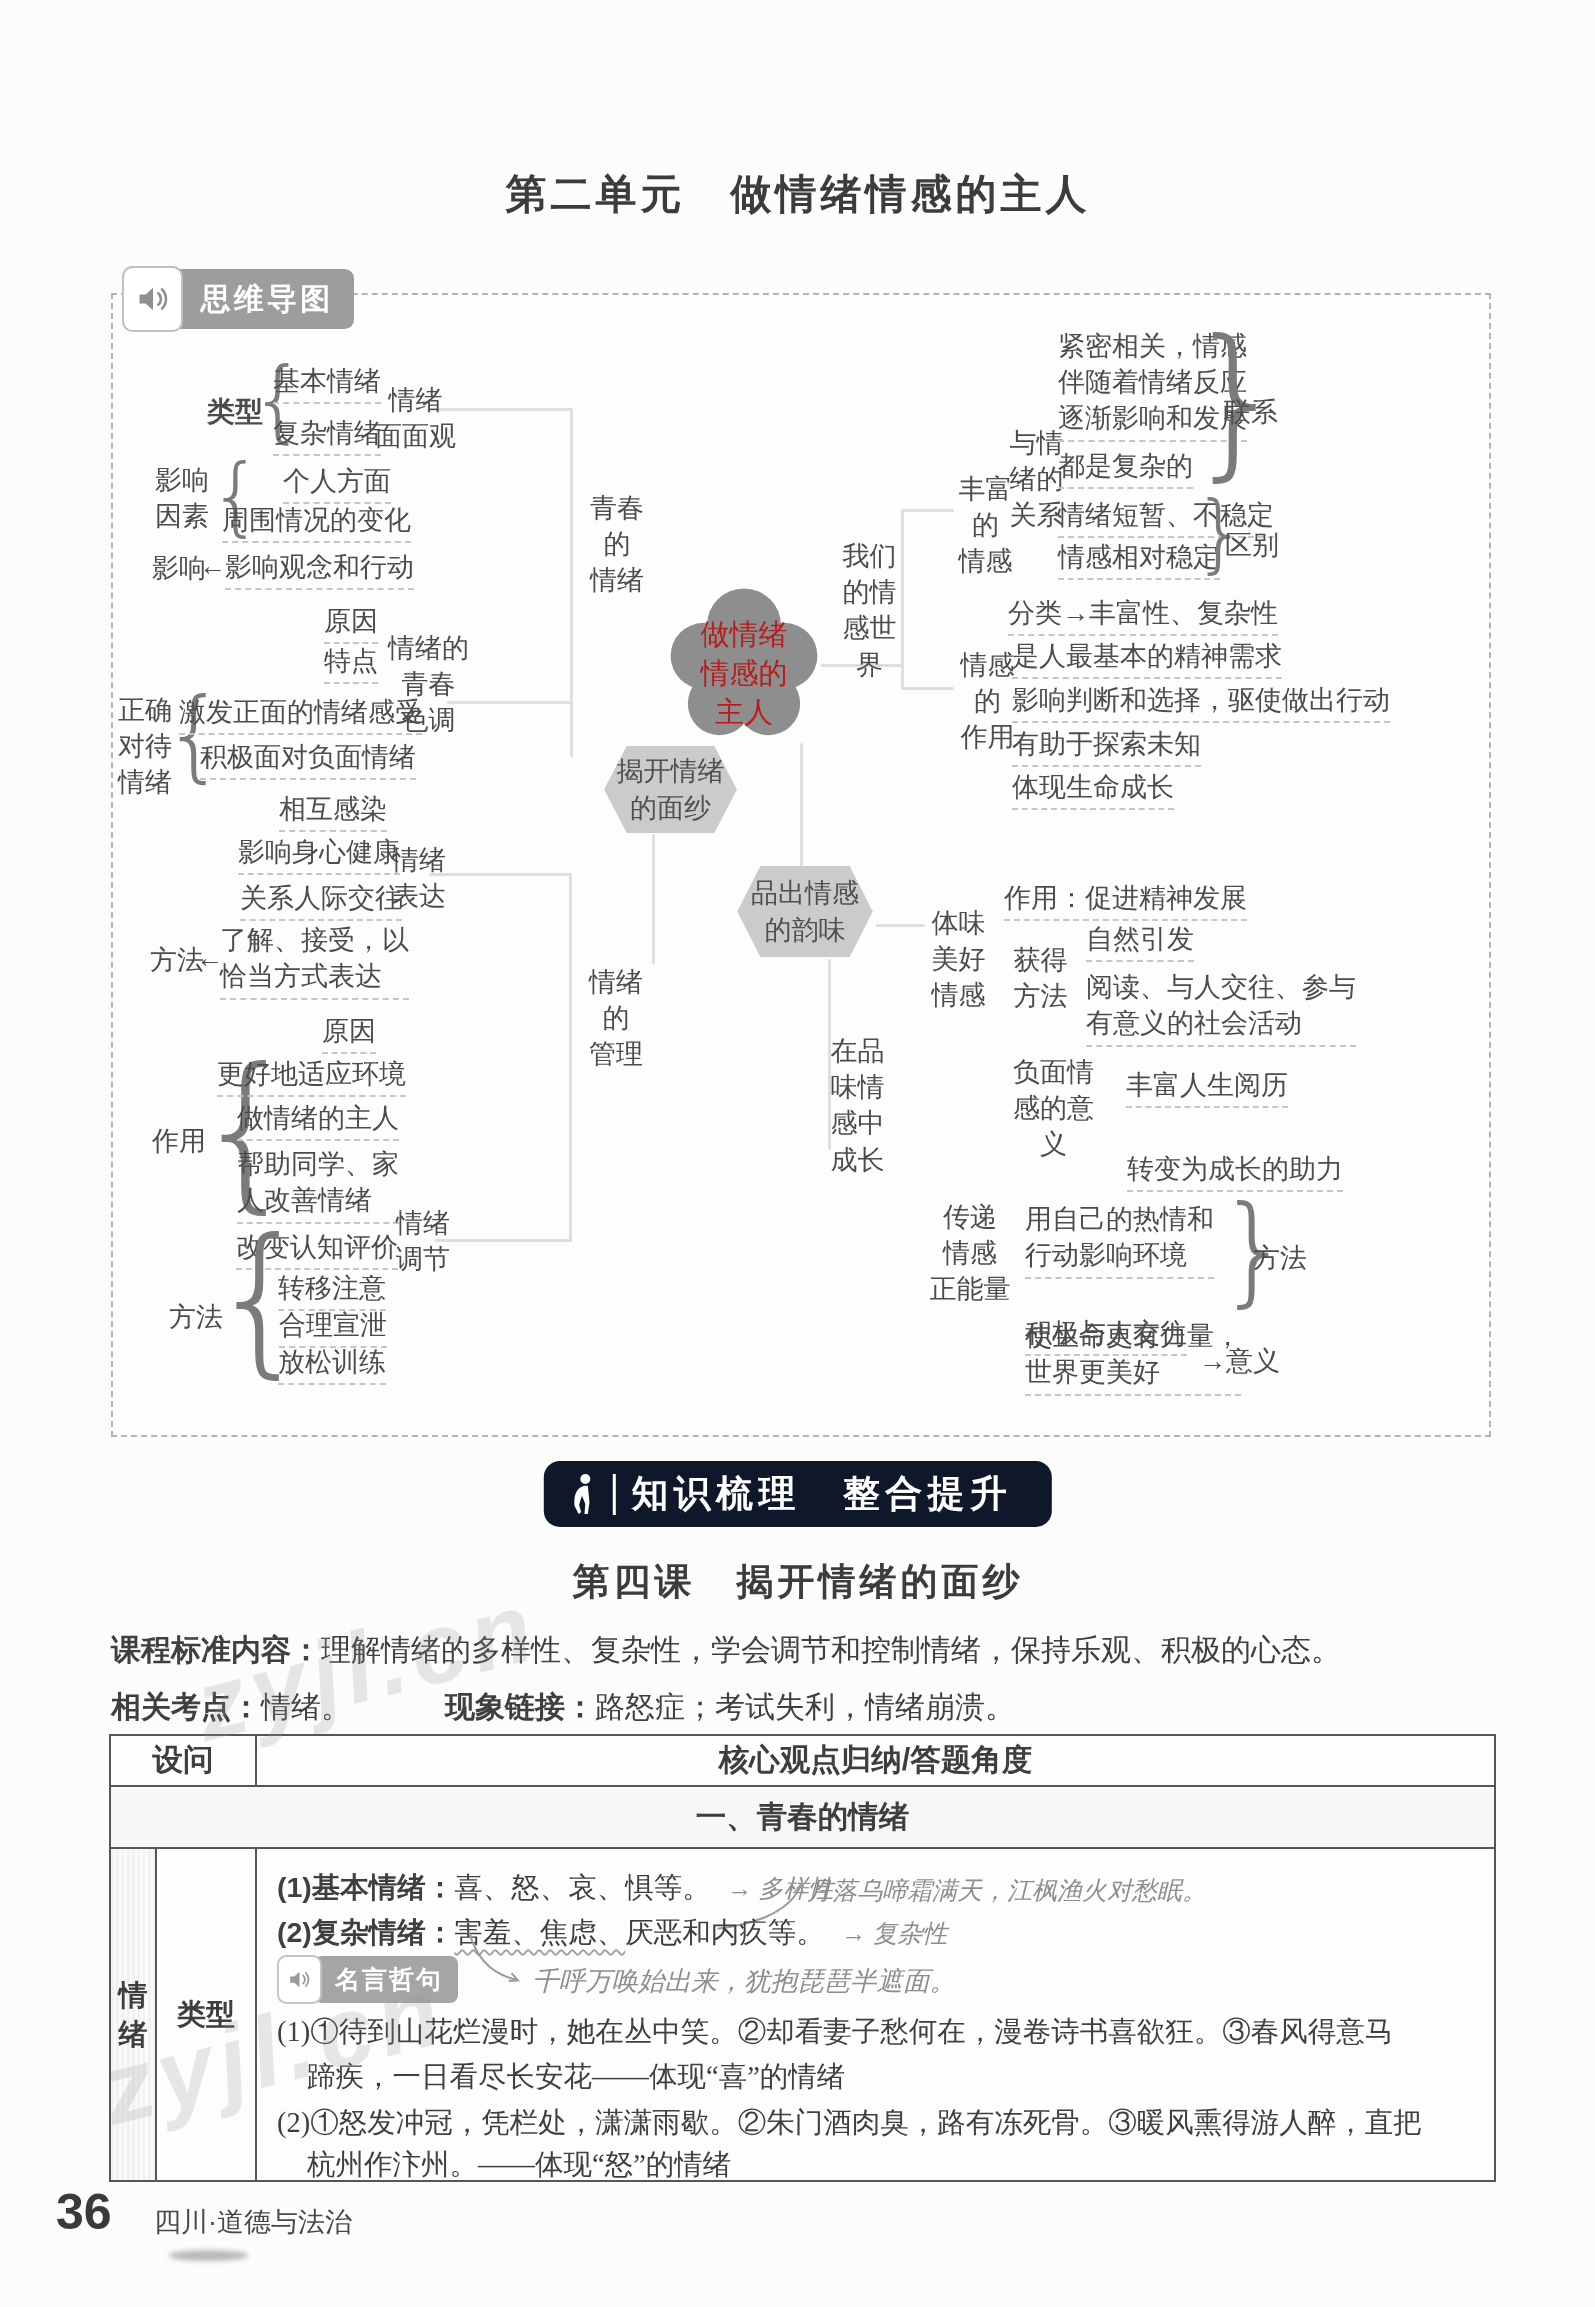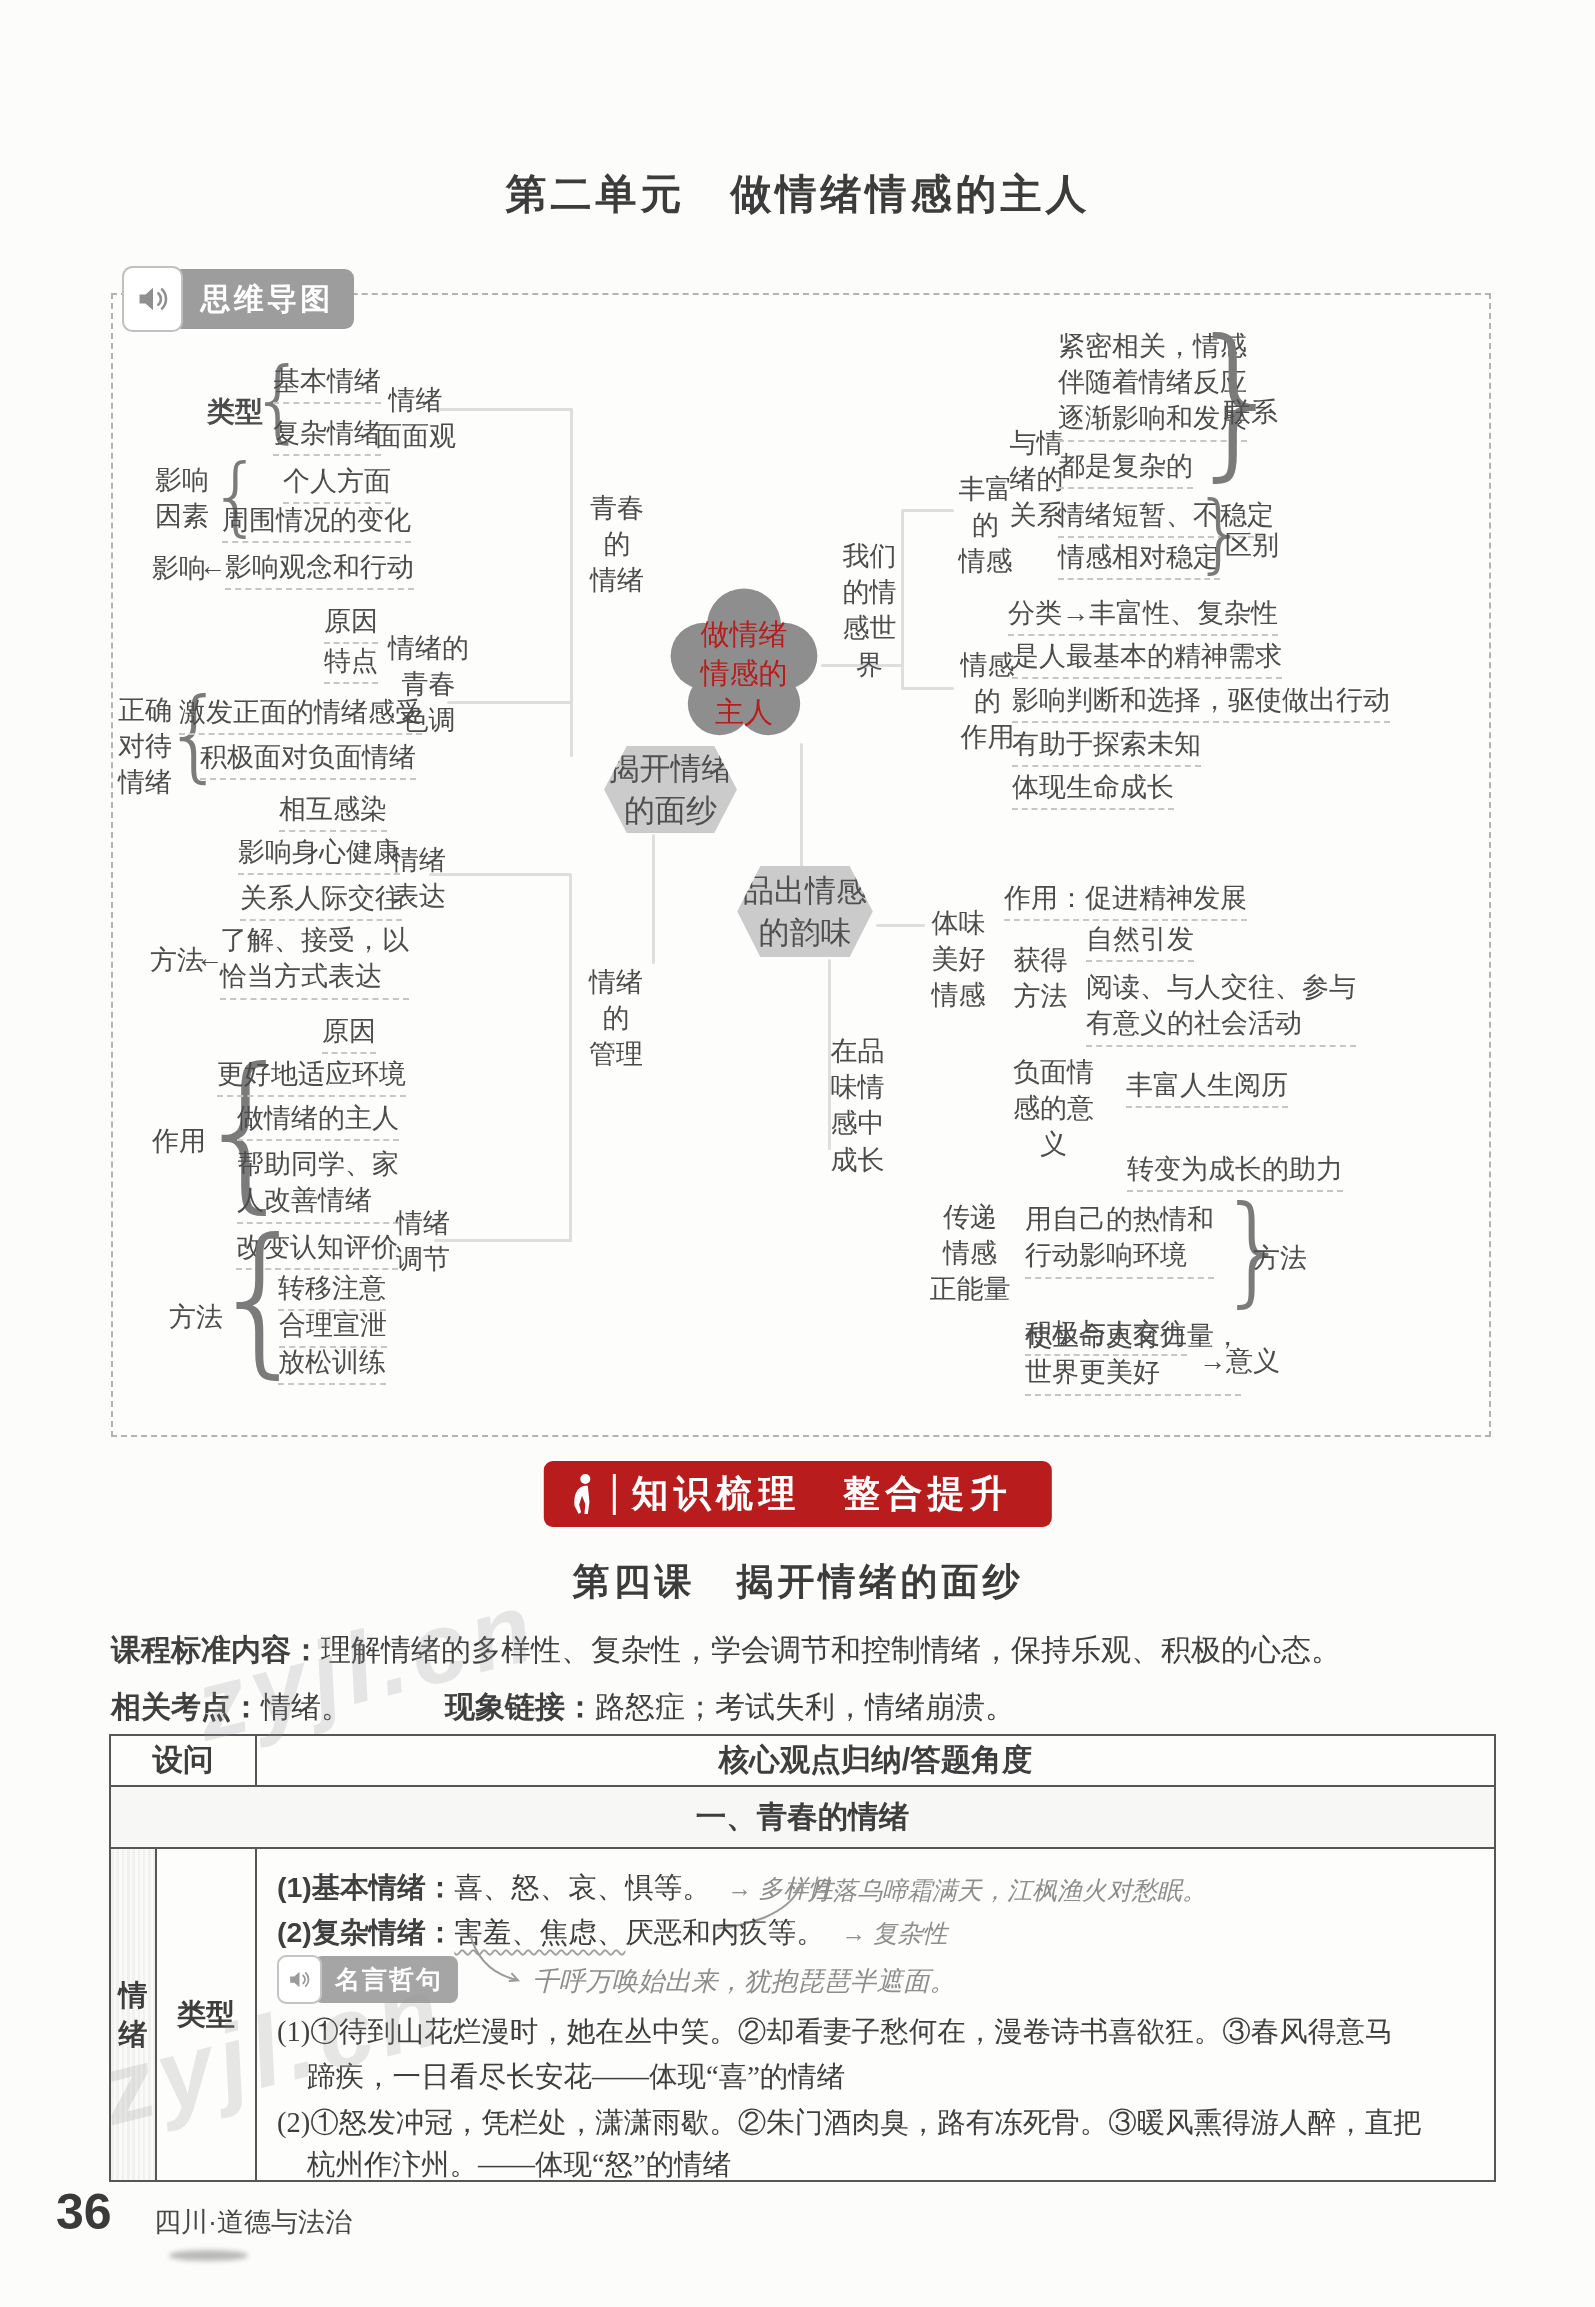--- a/index.html
+++ b/index.html
@@ -8,38 +8,38 @@
   
   .t{position:absolute;font-size:27px;line-height:1.3;color:#4c4c4c;white-space:nowrap;}
   .du{border-bottom:2px dashed #c6c6c6;padding-bottom:3.3px;}
   .vt{white-space:normal;text-align:center;}
   .vt span{display:block;line-height:1.34;}
   .lines span{display:block;line-height:1.34;}
   .brace{position:absolute;color:#7b7b7b;font-family:"DejaVu Sans",sans-serif;
          font-weight:100;line-height:0.92;transform-origin:top left;}
   .conn{position:absolute;background:#dedede;border-radius:2px;}
   .hex{position:absolute;background:#cbcbcb;display:flex;align-items:center;justify-content:center;
-       text-align:center;color:#4f4f4f;font-size:31px;
+       text-align:center;color:#4f4f4f;font-size:27px;
        clip-path:polygon(6% 50%,21% 0,79% 0,94% 50%,79% 100%,21% 100%);}
   .sans{font-family:"Liberation Sans",sans-serif;}
   .bold{font-weight:bold;}
   .hand{font-family:"Liberation Serif",serif;font-style:italic;color:#8d8d8d;}
   .panel{position:absolute;left:111px;top:293px;width:1376px;height:1140px;
          border:2px dashed #b3b3b3;background:#fdfdfc;}
   .badge{position:absolute;left:122px;top:266px;display:flex;align-items:center;z-index:5;}
   .badge-icon{width:57px;height:62px;background:#fff;border:2.6px solid #c0c0c0;border-radius:10.6px;
               display:flex;align-items:center;justify-content:center;z-index:2;}
   .badge-label{margin-left:-10.6px;background:#9d9d9d;color:#fff;border-radius:9.3px;
                padding:9.3px 20px 9.3px 28px;font-size:30px;letter-spacing:3.3px;
                font-family:"Liberation Sans",sans-serif;font-weight:bold;}
   .flower{position:absolute;left:664px;top:587px;width:160px;height:159px;}
   .flower .txt{position:absolute;left:0;top:28px;width:100%;text-align:center;color:#b91c1c;
                font-size:29px;line-height:1.18;}
-  .banner{position:absolute;left:50%;transform:translateX(-50%);top:1461px;background:#b91c1c;
-          border-radius:9px;display:flex;align-items:center;padding:8px 40px 8px 18.5px;text-align:right;}
+  .banner{position:absolute;left:50%;transform:translateX(-50%);top:1461px;background:#0f172a;
+          border-radius:16px;display:flex;align-items:center;padding:8px 40px 8px 18.5px;text-align:right;}
   .banner .bar{width:2.6px;height:41px;background:#fff;margin:0 16px 0 10.6px;}
   .banner .txt{color:#fff;font-size:37px;font-family:"Liberation Sans",sans-serif;
                font-weight:bold;letter-spacing:5.3px;}
   .lesson{position:absolute;left:0;right:0;top:1557px;text-align:center;font-size:37px;
           font-family:"Liberation Sans",sans-serif;font-weight:bold;color:#3c3c3c;letter-spacing:4px;}
   .unit-title{position:absolute;left:0;right:0;top:167px;text-align:center;font-size:41px;
           font-family:"Liberation Sans",sans-serif;font-weight:bold;color:#3c3c3c;letter-spacing:4px;}
   .para{position:absolute;left:111px;width:1384px;font-size:30px;color:#3f3f3f;}
   .ktable{position:absolute;left:109px;top:1734px;width:1383px;border:2.6px solid #565656;
           background:#fdfdfc;}

